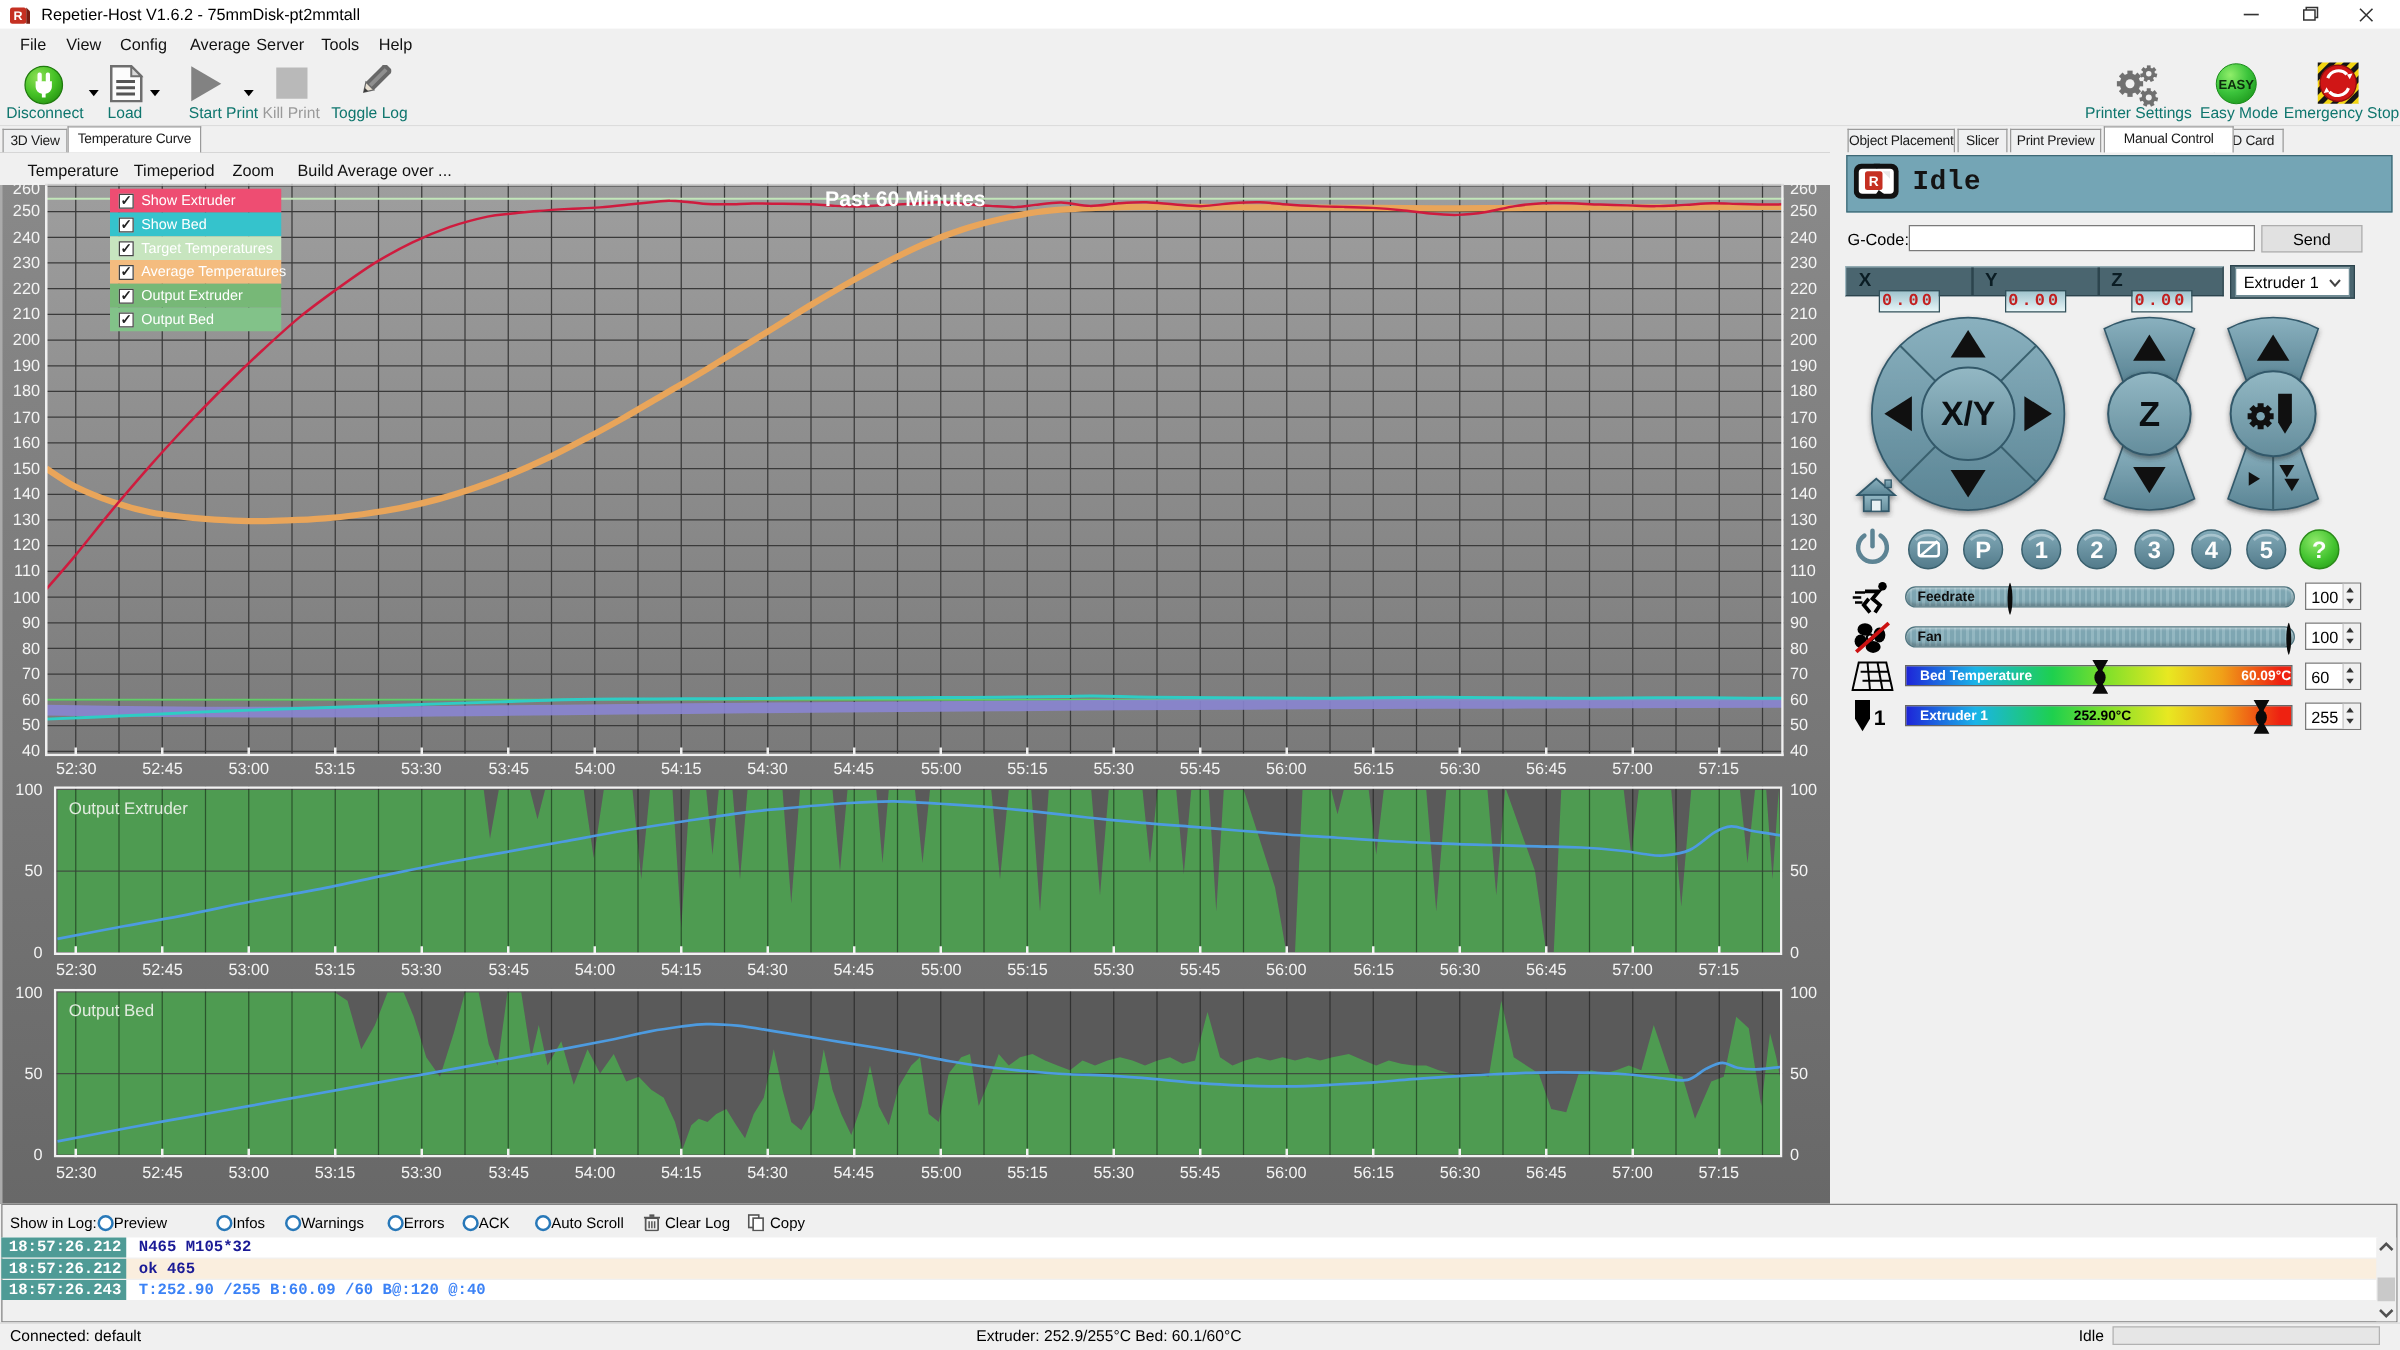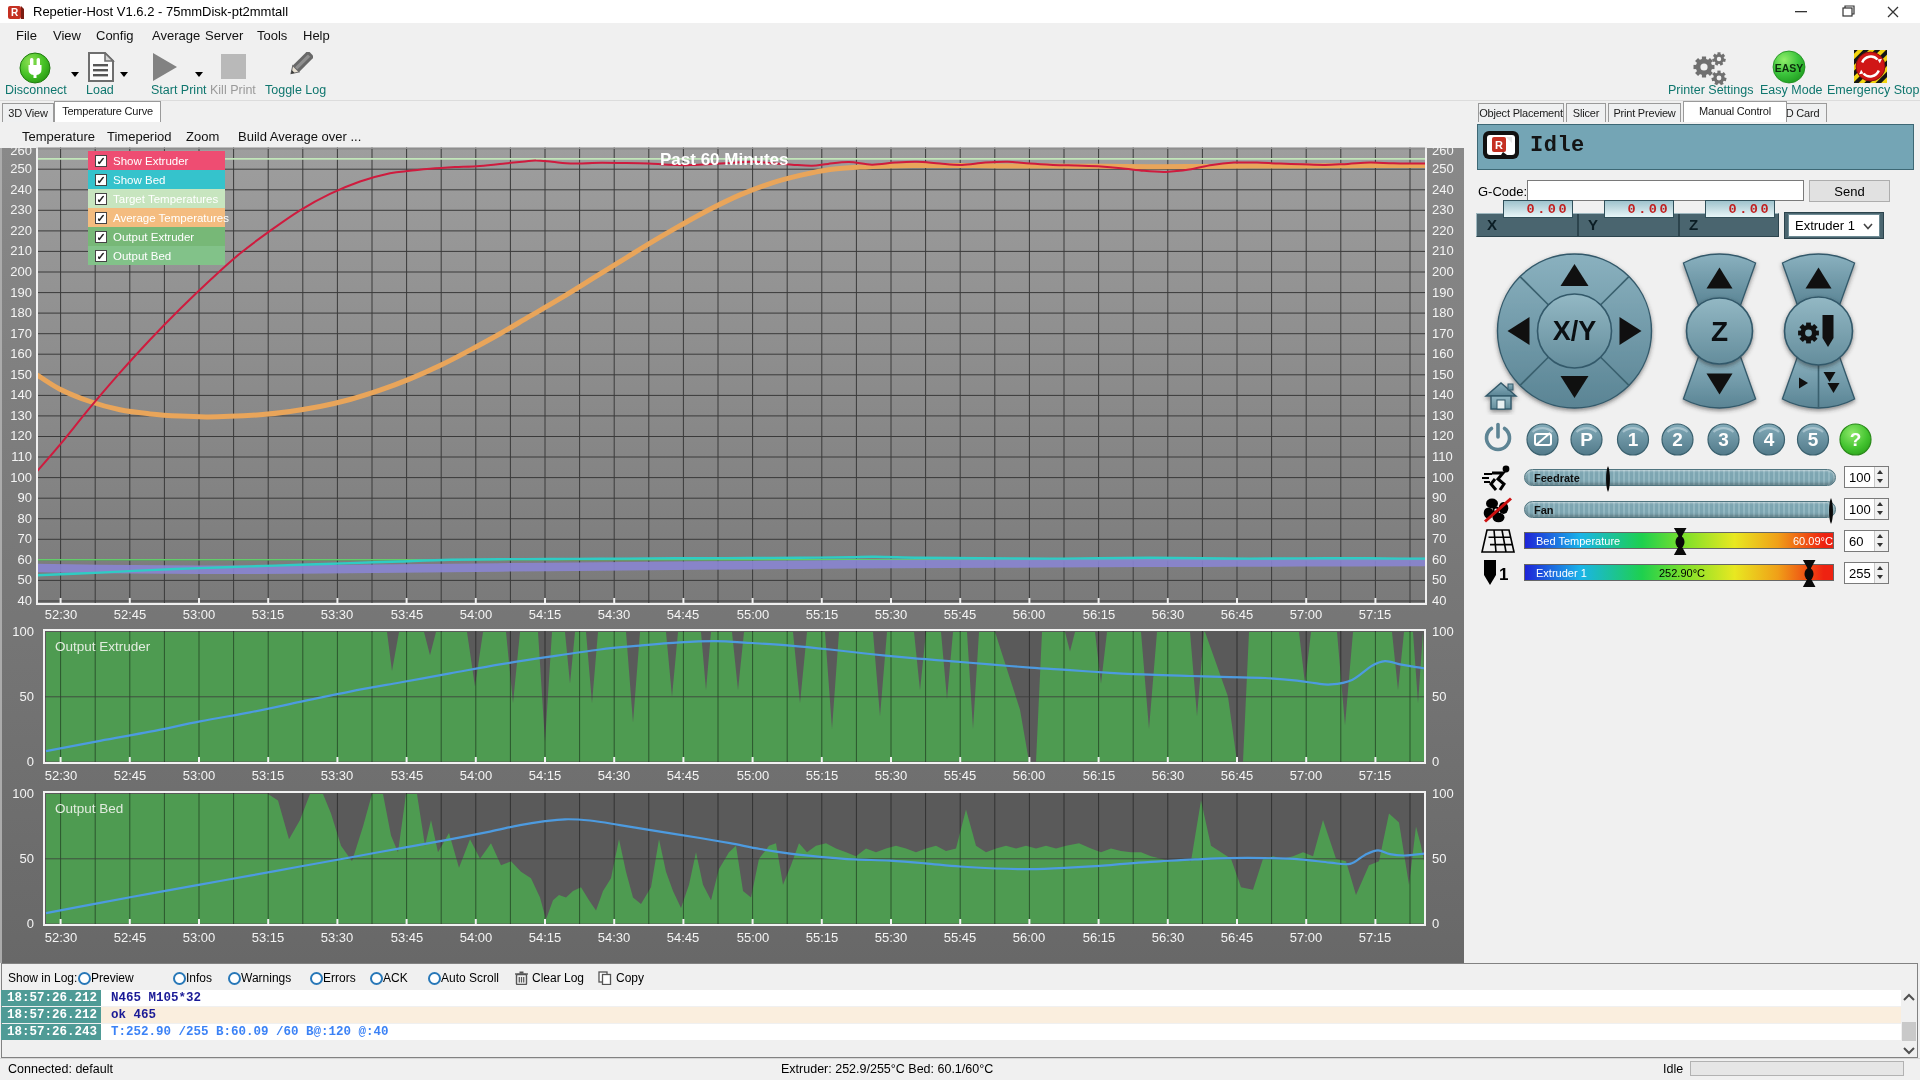--- a/index.html
+++ b/index.html
@@ -49,37 +49,37 @@
 #gcl{left:1478px;top:184px;font-size:13px;color:#000;}
 #gcin{left:1527px;top:180px;width:277px;height:21px;background:#fff;
  border:1px solid #7a7a7a;}
 #sendbtn{left:1809px;top:180px;width:81px;height:22px;background:#e1e1e1;
  border:1px solid #adadad;font-size:13px;text-align:center;padding-top:3px;}
 
 #xyzbar{left:1476px;top:213px;width:303px;height:24px;background:#4a656f;
  border-top:1px solid #9fb7bf;border-left:1px solid #9fb7bf;
  border-right:1px solid #2c444d;border-bottom:1px solid #2c444d;}
 .xyzl{position:absolute;top:216px;font-size:15px;font-weight:bold;color:#0b1d24;}
-.xyzv{position:absolute;top:200px;width:70px;height:18px;
+.xyzv{position:absolute;top:232px;width:49px;height:18px;
  background:linear-gradient(#9fc3cd,#e8f6f8);border:1px solid #31505a;
  font-family:"Liberation Mono",monospace;font-size:13.5px;font-weight:bold;
  color:#c22020;text-align:right;letter-spacing:2.5px;padding:1px 3px 0 0;}
 #extdd{left:1788px;top:214px;width:92px;height:23px;background:#fff;
  border:1px solid #6e8b94;font-size:13px;padding:3px 0 0 6px;}
 #extddw{left:1784px;top:212px;width:100px;height:27px;background:#4a656f;
  border:1px solid #2c444d;}
 
 .sbar{position:absolute;height:17px;border-radius:9px;
  background:repeating-linear-gradient(90deg,#7ea6b2 0,#7ea6b2 3px,#93b7c1 3px,#93b7c1 5px);
  border:1px solid #4f747f;box-shadow:inset 0 1px 2px rgba(255,255,255,.5), inset 0 -2px 3px rgba(0,0,0,.25);}
 .slab{position:absolute;font-size:11px;font-weight:bold;color:#0e0e0e;}
 .gbar{position:absolute;height:17px;
  background:linear-gradient(90deg,#1e24d8 0%,#1ab4e8 18%,#1ed04e 38%,#7fe02a 52%,#e8e821 68%,#f0a018 82%,#ee2211 97%);
  border:1px solid #666;}
-.glab{position:absolute;font-size:11px;font-weight:normal;color:#fff;}
+.glab{position:absolute;font-size:11px;font-weight:bold;color:#fff;}
 .vbox{position:absolute;width:45px;height:22px;background:#fff;
  border:1px solid #7a7a7a;font-size:13px;color:#000;padding:3px 0 0 4px;}
 .spin{position:absolute;width:14px;height:20px;background:#f0f0f0;
  border-left:1px solid #c8c8c8;}
 .spt{position:absolute;width:0;height:0;border-left:3.5px solid transparent;
  border-right:3.5px solid transparent;}
 
 #logbox{left:1px;top:963px;width:1917px;height:95px;background:#f0f0f0;
  border:1px solid #828282;}
 .radio{position:absolute;width:13px;height:13px;border-radius:50%;

